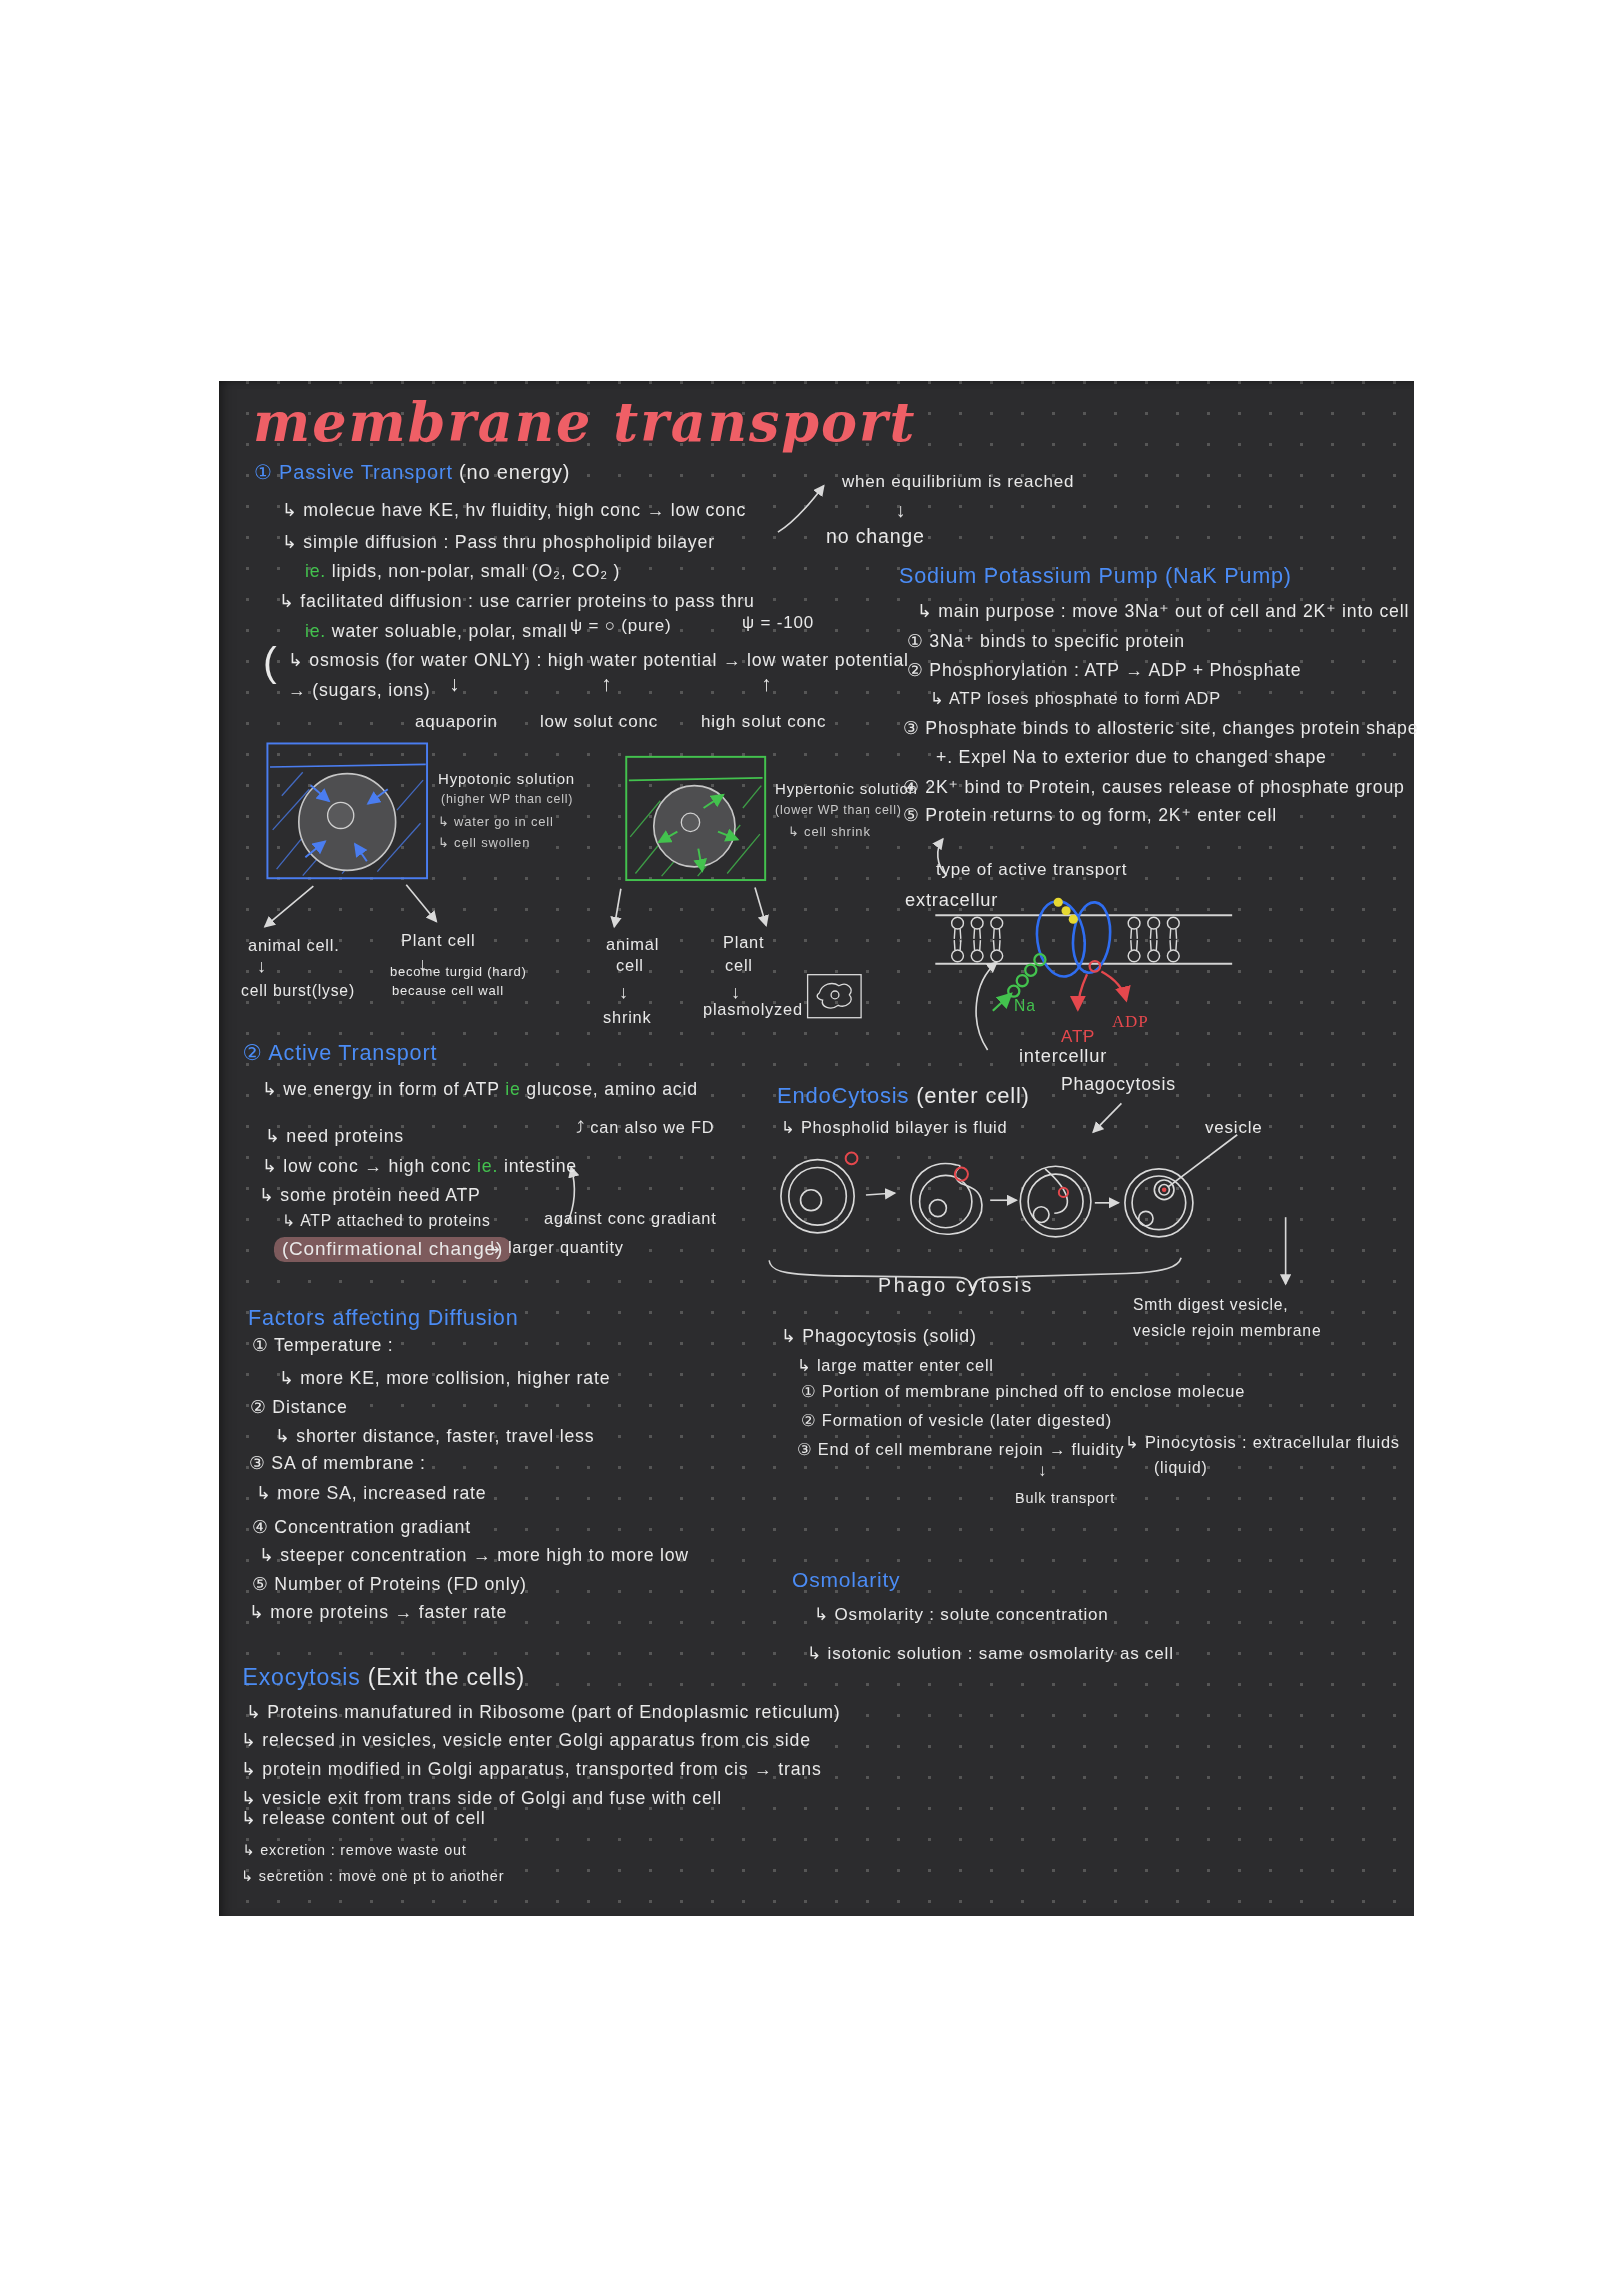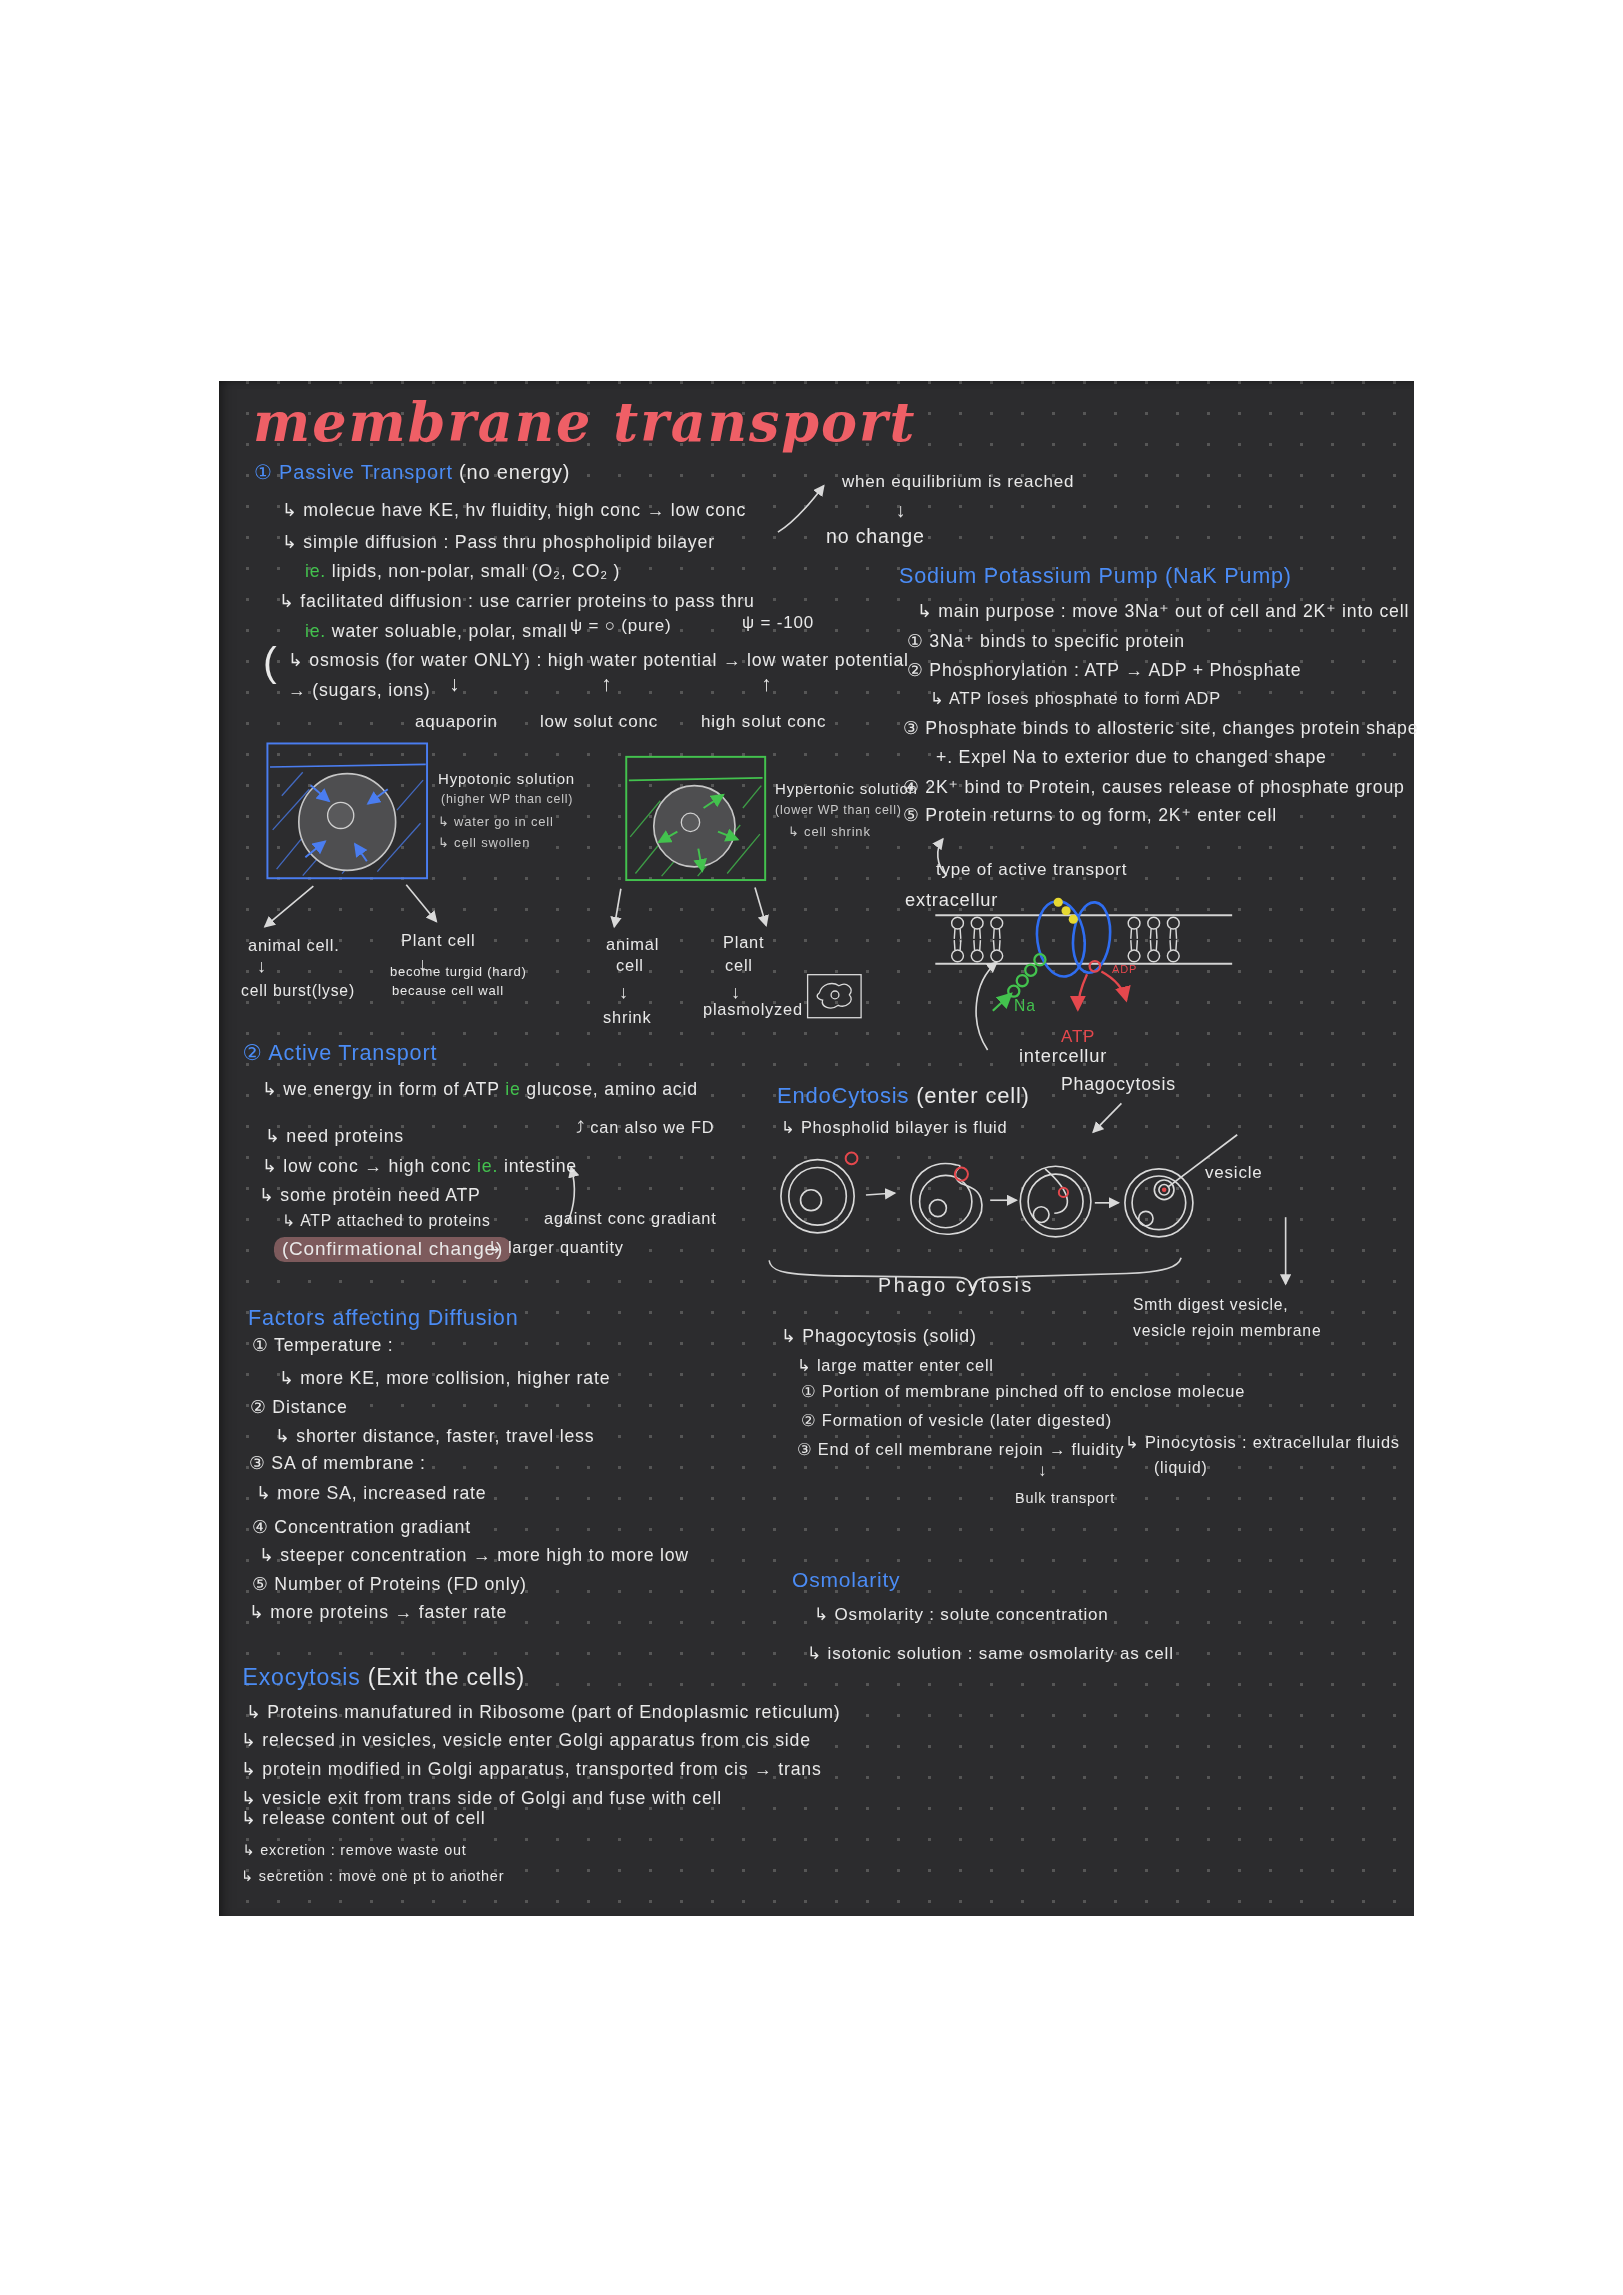--- a/index.html
+++ b/index.html
@@ -257,21 +257,21 @@
         <div class="tl" style="left: 711px; top: 308px; font-size: 16.4px;"><span class="c-w">↳ ATP loses phosphate to form ADP</span></div>
         <div class="tl" style="left: 684px; top: 338px;"><span class="c-w">③ Phosphate binds to allosteric site, changes protein shape</span></div>
         <div class="tl" style="left: 717px; top: 367px;"><span class="c-w">+. Expel Na to exterior due to changed shape</span></div>
         <div class="tl" style="left: 684px; top: 397px;"><span class="c-w">④ 2K⁺ bind to Protein, causes release of phosphate group</span></div>
         <div class="tl" style="left: 684px; top: 425px;"><span class="c-w">⑤ Protein returns to og form, 2K⁺ enter cell</span></div>
         <div class="tl" style="left: 717px; top: 480px; font-size: 17px;"><span class="c-w">type of active transport</span></div>
         <div class="tl" style="left: 686px; top: 509px; font-size: 18.3px;"><span class="c-w">extracellur</span></div>
         <div class="tl" style="left: 800px; top: 665px; font-size: 18.3px;"><span class="c-w">intercellur</span></div>
         <div class="tl" style="left: 795px; top: 616px; font-size: 15.7px;"><span class="c-g">Na</span></div>
         <div class="tl" style="left: 842px; top: 647px; font-size: 17px;"><span class="c-r">ATP</span></div>
-        <div class="tl" style="left: 893px; top: 582px; font-size: 11px;"><span class="c-r">ADP</span></div>
+        <div class="tl" style="left: 893px; top: 632px; font-size: 17px; font-family: Liberation Serif, serif;"><span class="c-r">ADP</span></div>
         <div class="tl" style="left: 219px; top: 390px; font-size: 15px;"><span class="c-w">Hypotonic solution</span></div>
         <div class="tl" style="left: 222px; top: 412px; font-size: 12.4px;"><span class="c-d">(higher WP than cell)</span></div>
         <div class="tl" style="left: 219px; top: 434px; font-size: 13px;"><span class="c-d">↳ water go in cell</span></div>
         <div class="tl" style="left: 219px; top: 455px; font-size: 13px;"><span class="c-d">↳ cell swollen</span></div>
         <div class="tl" style="left: 556px; top: 400px; font-size: 15px;"><span class="c-w">Hypertonic solution</span></div>
         <div class="tl" style="left: 556px; top: 423px; font-size: 12.4px;"><span class="c-d">(lower WP than cell)</span></div>
         <div class="tl" style="left: 569px; top: 444px; font-size: 13px;"><span class="c-d">↳ cell shrink</span></div>
         <div class="tl" style="left: 29px; top: 555px; font-size: 16.4px;"><span class="c-w">animal cell.</span></div>
         <div class="tl" style="left: 182px; top: 550px; font-size: 16.4px;"><span class="c-w">Plant cell</span></div>
         <div class="tl" style="left: 38px; top: 575px; font-size: 18.3px;"><span class="c-w">↓</span></div>
@@ -312,21 +312,21 @@
         <div class="tl" style="left: 27px; top: 1322px;"><span class="c-w">↳ Proteins manufatured in Ribosome (part of Endoplasmic reticulum)</span></div>
         <div class="tl" style="left: 22px; top: 1350px;"><span class="c-w">↳ relecsed in vesicles, vesicle enter Golgi apparatus from cis side</span></div>
         <div class="tl" style="left: 22px; top: 1379px;"><span class="c-w">↳ protein modified in Golgi apparatus, transported from cis → trans</span></div>
         <div class="tl" style="left: 22px; top: 1408px;"><span class="c-w">↳ vesicle exit from trans side of Golgi and fuse with cell</span></div>
         <div class="tl" style="left: 22px; top: 1428px;"><span class="c-w">↳ release content out of cell</span></div>
         <div class="tl" style="left: 23.6px; top: 1462px; font-size: 14.4px;"><span class="c-w">↳ excretion : remove waste out</span></div>
         <div class="tl" style="left: 22px; top: 1488px; font-size: 14.4px;"><span class="c-w">↳ secretion : move one pt to another</span></div>
         <div class="tl" style="left: 558px; top: 703px; font-size: 22px;"><span class="c-b">EndoCytosis</span><span class="c-w"> (enter cell)</span></div>
         <div class="tl" style="left: 842px; top: 694px; font-size: 17.7px;"><span class="c-w">Phagocytosis</span></div>
         <div class="tl" style="left: 562px; top: 737px; font-size: 16.4px;"><span class="c-w">↳ Phospholid bilayer is fluid</span></div>
-        <div class="tl" style="left: 986px; top: 738px; font-size: 17px; margin-top: 45px;"><span class="c-w">vesicle</span></div>
+        <div class="tl" style="left: 986px; top: 738px; font-size: 17px;"><span class="c-w">vesicle</span></div>
         <div class="tl" style="left: 659px; top: 894px; font-size: 19.6px; letter-spacing: 2.6px;"><span class="c-w">Phago cytosis</span></div>
         <div class="tl" style="left: 914px; top: 915px; font-size: 15.7px;"><span class="c-w">Smth digest vesicle,</span></div>
         <div class="tl" style="left: 914px; top: 941px; font-size: 15.7px;"><span class="c-w">vesicle rejoin membrane</span></div>
         <div class="tl" style="left: 562px; top: 946px;"><span class="c-w">↳ Phagocytosis (solid)</span></div>
         <div class="tl" style="left: 578px; top: 975px; font-size: 16.4px;"><span class="c-w">↳ large matter enter cell</span></div>
         <div class="tl" style="left: 582px; top: 1001px; font-size: 16.4px;"><span class="c-w">① Portion of membrane pinched off to enclose molecue</span></div>
         <div class="tl" style="left: 582px; top: 1030px; font-size: 16.4px;"><span class="c-w">② Formation of vesicle (later digested)</span></div>
         <div class="tl" style="left: 578px; top: 1059px; font-size: 16.4px;"><span class="c-w">③ End of cell membrane rejoin → fluidity</span></div>
         <div class="tl" style="left: 906px; top: 1052px; font-size: 16.4px;"><span class="c-w">↳ Pinocytosis : extracellular fluids</span></div>
         <div class="tl" style="left: 935px; top: 1078px; font-size: 15.7px;"><span class="c-w">(liquid)</span></div>

